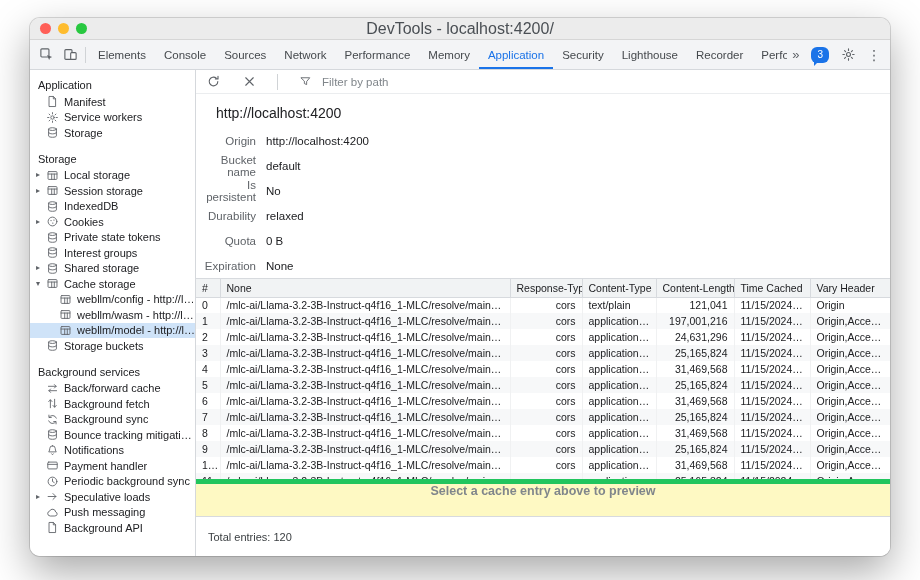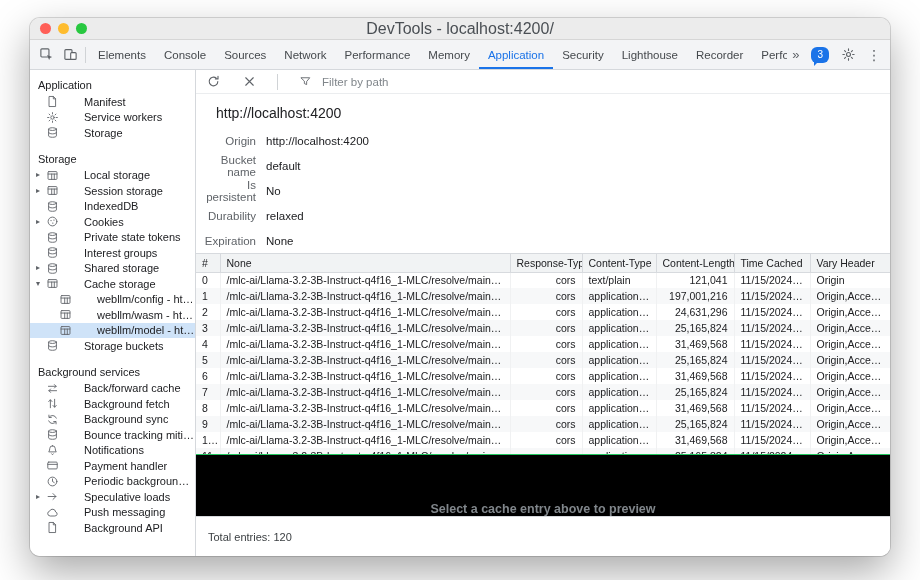--- a/index.html
+++ b/index.html
@@ -48,21 +48,21 @@
     overflow:hidden; padding-top:3px; font-size:11px; }
   .sec-title { padding:6px 0 3px 8px; color:#202124; }
   .sec-title + .sec-title, .titem + .sec-title { margin-top:6px; }
   .titem { display:flex; align-items:center; height:15.5px; padding-left:6px; white-space:nowrap; cursor:default; }
   .titem.child { padding-left:19px; }
   .titem.selected { background:#cfe3f8; }
   .chev { width:10px; min-width:10px; font-size:8px; color:#5f6368; line-height:1; text-align:left; }
   .ic { width:13px; height:13px; min-width:13px; margin-right:5px; display:inline-flex; }
   .ic svg { width:13px; height:13px; stroke:#5f6368; fill:none; stroke-width:1.1;
     stroke-linecap:round; stroke-linejoin:round; }
-  .tlabel { overflow:hidden; text-overflow:ellipsis;margin-left:20px; }
+  .tlabel { overflow:hidden; text-overflow:ellipsis; }
 
   .main { flex:1; min-width:0; display:flex; flex-direction:column; background:#fff; }
 
   .main-toolbar { height:24px; min-height:24px; display:flex; align-items:center; gap:14px;
     padding:0 6px; border-bottom:1px solid #ebedef; background:#fff; }
   .mbtn { width:22px; height:22px; display:flex; align-items:center; justify-content:center;
     background:none; border:none; }
   .filter-box { display:flex; align-items:center; gap:5px; margin-left:4px; flex:1; }
   .filter-box .ic svg { stroke:#5f6368; }
   .filter-input { border:none; outline:none; background:transparent; font-size:11.5px;
@@ -83,22 +83,22 @@
     white-space:nowrap; overflow:hidden; }
   thead th:first-child { border-left:none; }
   tbody td { height:16px; font-size:10.5px; padding:0 6px; border-left:1px solid #f0f1f2;
     color:#202124; white-space:nowrap; overflow:hidden; text-overflow:ellipsis; }
   tbody td:first-child { border-left:none; }
   tbody tr:nth-child(even) { background:#f7f8f9; }
   .num { text-align:right; }
   col.c0{width:24px;} col.c2{width:72px;} col.c3{width:74px;} col.c4{width:78px;} col.c5{width:76px;} col.c6{width:80px;}
 
   
-  .preview { flex:1; min-height:0; border-top:1px solid #22c55e; display:flex;
-    align-items:flex-end; justify-content:center; background:#000000; }
+  .preview { flex:1; min-height:0; border-top:5px solid #22c55e; display:flex;
+    align-items:flex-start; justify-content:center; background:#fef9c3; }
   .preview span { color:#80868b; font-weight:700; font-size:12.5px; }
   .statusbar { height:40px; min-height:24px; border-top:1px solid #d7dade; display:flex;
     align-items:center; padding-left:12px; font-size:11px; color:#3c4043; background:#fff; }
 </style>
 </head>
 <body>
 
 <div class="stage">
   <div class="window">
 
@@ -476,20 +476,24 @@
               </div>
               <div class="meta-row">
                 <span class="meta-label">Is persistent</span>
                 <span class="meta-value">No</span>
               </div>
               <div class="meta-row">
                 <span class="meta-label">Durability</span>
                 <span class="meta-value">relaxed</span>
               </div>
               <div class="meta-row">
+                <span class="meta-label">Quota</span>
+                <span class="meta-value">0 B</span>
+              </div>
+              <div class="meta-row">
                 <span class="meta-label">Expiration</span>
                 <span class="meta-value">None</span>
               </div>
             </div>
         </div>
 
         <div class="grid-wrap">
           <table>
             <colgroup>
                 <col class="c0">

